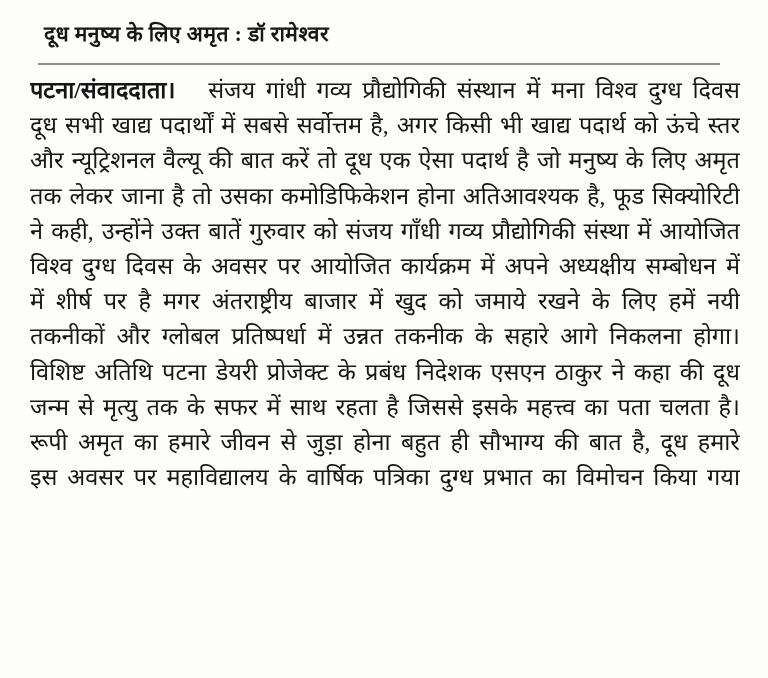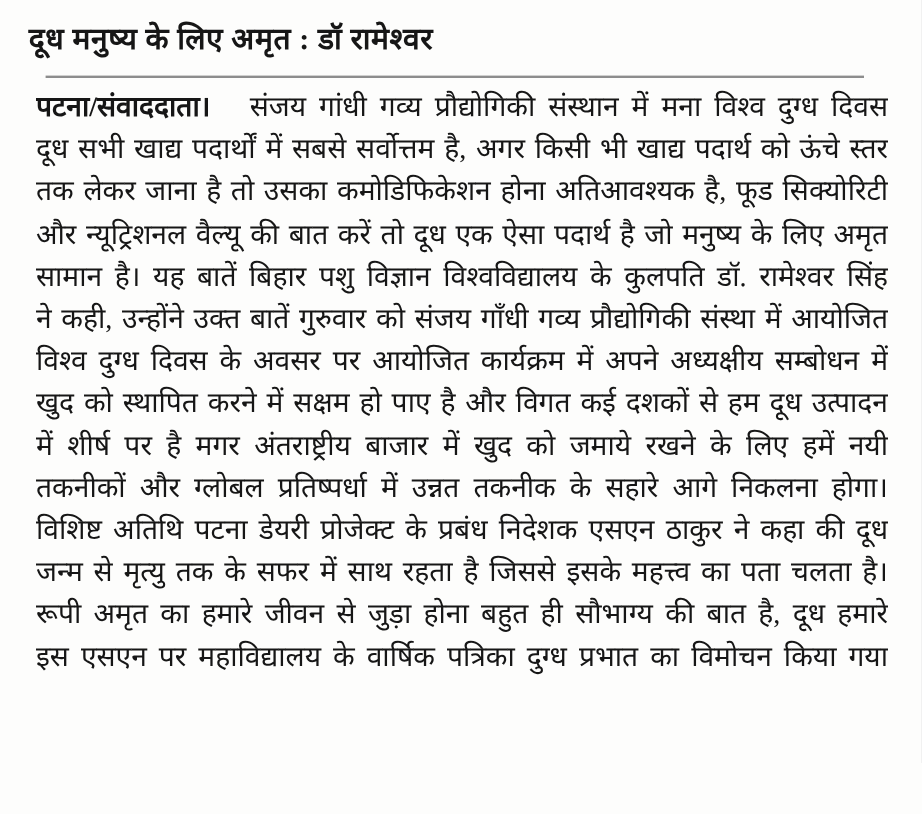--- a/index.html
+++ b/index.html
@@ -12,22 +12,22 @@
     position: relative;
     width: 768px;
     height: 678px;
     margin: 0 auto;
     background: #fdfdfc;
     color: #161616;
     overflow: hidden;
   }
   .headline {
     margin: 0;
-    padding: 12px 20px 0 24px;
-    font-size: 25px;
+    padding: 12px 20px 0 44px;
+    font-size: 21px;
     line-height: 44px;
     font-weight: bold;
     letter-spacing: 0.5px;
     white-space: nowrap;
   }
   .headline-rule {
     border: none;
     border-top: 2px solid #8d8d8d;
     margin: 7px 48px 0 38px;
   }
@@ -60,27 +60,25 @@
   <hr class="headline-rule">
 
   <div class="article-body">
 
     <div class="line">
       <span class="dateline">पटना/संवाददाता।</span>
       <span>संजय गांधी गव्य प्रौद्योगिकी संस्थान में मना विश्व दुग्ध दिवस</span>
     </div>
 
     <div class="line">दूध सभी खाद्य पदार्थों में सबसे सर्वोत्तम है, अगर किसी भी खाद्य पदार्थ को ऊंचे स्तर</div>
+    <div class="line">और न्यूट्रिशनल वैल्यू की बात करें तो दूध एक ऐसा पदार्थ है जो मनुष्य के लिए अमृत</div>
     <div class="line">तक लेकर जाना है तो उसका कमोडिफिकेशन होना अतिआवश्यक है, फूड सिक्योरिटी</div>
-    <div class="line">और न्यूट्रिशनल वैल्यू की बात करें तो दूध एक ऐसा पदार्थ है जो मनुष्य के लिए अमृत</div>
-    <div class="line">सामान है। यह बातें बिहार पशु विज्ञान विश्वविद्यालय के कुलपति डॉ. रामेश्वर सिंह</div>
     <div class="line">ने कही, उन्होंने उक्त बातें गुरुवार को संजय गाँधी गव्य प्रौद्योगिकी संस्था में आयोजित</div>
     <div class="line">विश्व दुग्ध दिवस के अवसर पर आयोजित कार्यक्रम में अपने अध्यक्षीय सम्बोधन में</div>
-    <div class="line">खुद को स्थापित करने में सक्षम हो पाए है और विगत कई दशकों से हम दूध उत्पादन</div>
     <div class="line">में शीर्ष पर है मगर अंतराष्ट्रीय बाजार में खुद को जमाये रखने के लिए हमें नयी</div>
     <div class="line">तकनीकों और ग्लोबल प्रतिष्पर्धा में उन्नत तकनीक के सहारे आगे निकलना होगा।</div>
     <div class="line">विशिष्ट अतिथि पटना डेयरी प्रोजेक्ट के प्रबंध निदेशक एसएन ठाकुर ने कहा की दूध</div>
     <div class="line">जन्म से मृत्यु तक के सफर में साथ रहता है जिससे इसके महत्त्व का पता चलता है।</div>
     <div class="line">रूपी अमृत का हमारे जीवन से जुड़ा होना बहुत ही सौभाग्य की बात है, दूध हमारे</div>
-    <div class="line">इस एसएन पर महाविद्यालय के वार्षिक पत्रिका दुग्ध प्रभात का विमोचन किया गया</div>
+    <div class="line">इस अवसर पर महाविद्यालय के वार्षिक पत्रिका दुग्ध प्रभात का विमोचन किया गया</div>
 
   </div>
 </div>
 
 </body></html>

